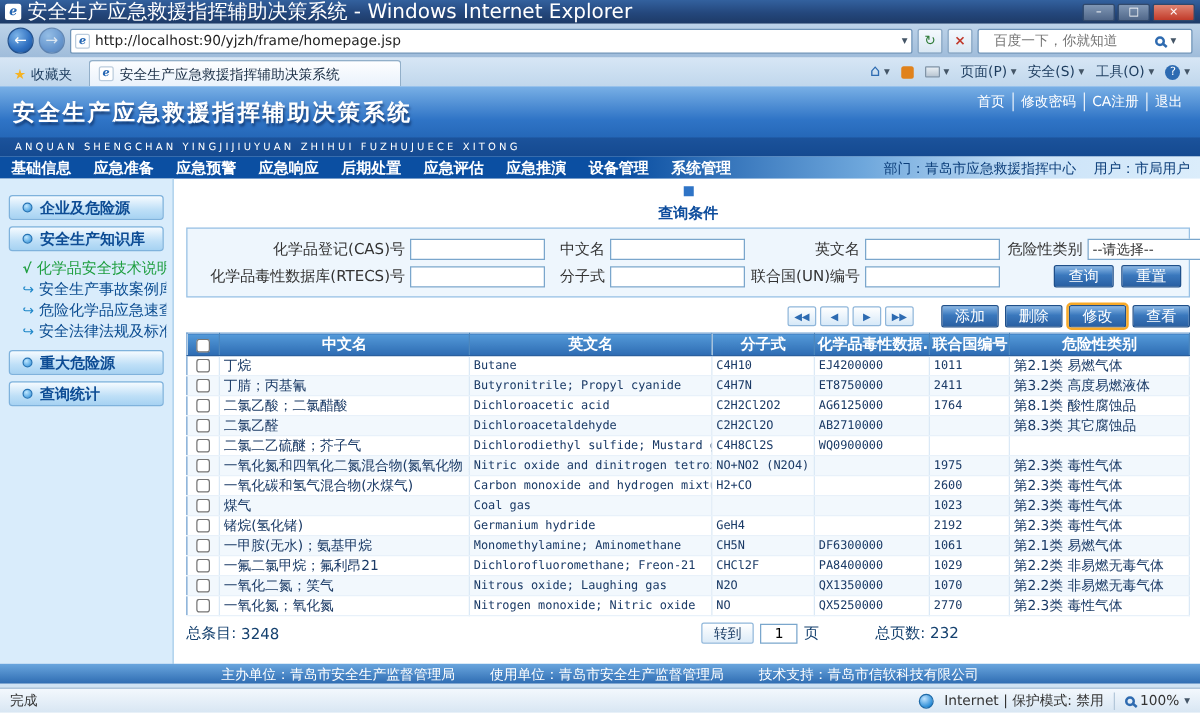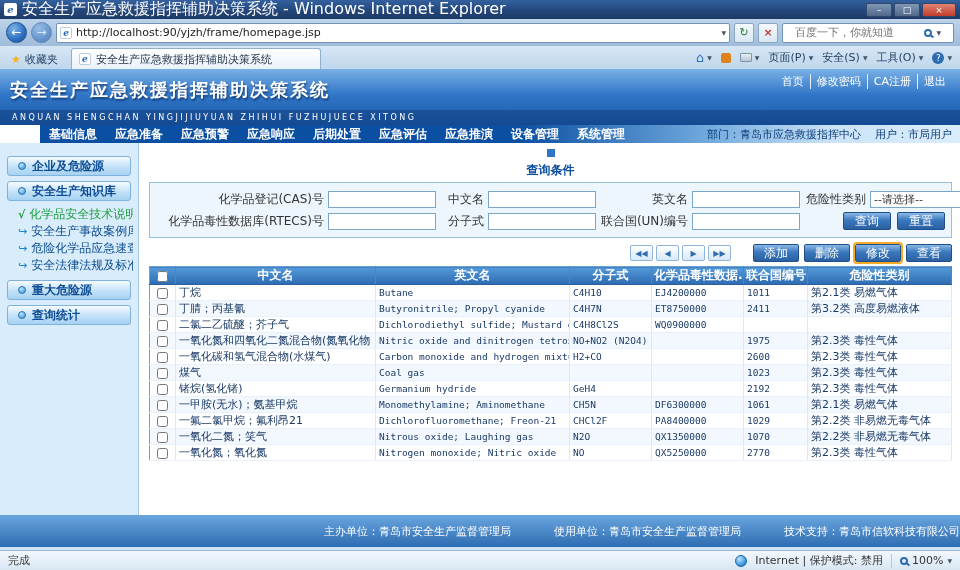--- a/index.html
+++ b/index.html
@@ -49,21 +49,21 @@
   
   .viewport { flex:1; display:flex; flex-direction:column; min-height:0; background:#fff; }
   .appheader { height:56px; background:linear-gradient(#79b0e6 0%,#2f74c6 48%,#1a5aa8 100%); position:relative; color:#fff; flex:0 0 auto; }
   .apptitle { position:absolute; left:10px; top:9px; font-size:18px; font-weight:bold; letter-spacing:2px; text-shadow:1px 2px 2px rgba(0,20,60,.55); }
   .appsub { position:absolute; left:0; bottom:0; width:100%; height:15px; background:rgba(8,40,96,.32); font-size:8px; letter-spacing:2.5px; line-height:15px; padding-left:12px; white-space:nowrap; overflow:hidden; }
   .applinks { position:absolute; top:5px; right:8px; font-size:11px; display:flex; }
   .hlink { padding:0 6px; }
   .hlink + .hlink { border-left:1px solid rgba(255,255,255,.85); }
 
   
-  .navbar { height:18px; display:flex; align-items:center; background:linear-gradient(to right,#0b4fa2 0%,#0b4fa2 52%,#6ea7dc 72%,#cbe3f8 86%,#dbedfb 100%); flex:0 0 auto;margin-left:40px; }
+  .navbar { height:18px; display:flex; align-items:center; background:linear-gradient(to right,#0b4fa2 0%,#0b4fa2 52%,#6ea7dc 72%,#cbe3f8 86%,#dbedfb 100%); flex:0 0 auto; }
   .nav-item { color:#fff; font-weight:bold; padding:0 9px; font-size:12px; white-space:nowrap; }
   .deptuser { margin-left:auto; color:#0a3c78; font-size:11px; padding-right:8px; display:flex; gap:14px; white-space:nowrap; }
 
   
   .pagebody { flex:1; display:flex; min-height:0; background:#fff; }
   .sidebar { width:139px; background:#d9ecfb; border-right:1px solid #a6cbe9; padding:8px 5px; flex:0 0 auto; }
   .side-btn { height:20px; margin:5px 2px; background:linear-gradient(#f6fbff,#bedff7 60%,#a6d2f2); border:1px solid #7fb2dc; border-radius:3px; color:#0d4c94; font-weight:bold; font-size:12px; display:flex; align-items:center; gap:6px; padding-left:10px; white-space:nowrap; overflow:hidden; }
   .side-dot { width:8px; height:8px; border-radius:50%; background:radial-gradient(circle at 35% 30%,#bfe7ff,#2e8fd8); border:1px solid #2573b4; flex:0 0 auto; }
   .side-links { margin:4px 0 6px 13px; }
   .side-link { display:flex; align-items:center; gap:4px; font-size:12px; color:#0b4c90; line-height:17px; white-space:nowrap; overflow:hidden; }
@@ -98,21 +98,21 @@
   .grid td.mono { font-family:"DejaVu Sans Mono","Liberation Mono",monospace; font-size:9.5px; }
   .grid .chk { text-align:center; }
   .grid input[type=checkbox] { width:11px; height:11px; vertical-align:middle; }
 
   .summary { display:flex; align-items:center; margin-top:5px; font-size:12px; color:#14406e; flex:0 0 auto; }
   .goto { margin-left:auto; display:flex; align-items:center; gap:5px; }
   .goto-btn { height:17px; padding:0 9px; font-size:11px; background:linear-gradient(#fff,#dcebf8); border:1px solid #8fb6da; color:#1c3e66; border-radius:2px; }
   .goto-input { width:30px; height:16px; border:1px solid #7aa6cc; font-size:11px; text-align:center; }
   .pages { margin:0 185px 0 45px; white-space:nowrap; }
 
-  .appfooter { height:32px; background:linear-gradient(#6aa6de,#2e6cb2); color:#fff; font-size:11px; display:flex; justify-content:flex-end; align-items:center; gap:43px; flex:0 0 auto; white-space:nowrap; }
+  .appfooter { height:16px; background:linear-gradient(#6aa6de,#2e6cb2); color:#fff; font-size:11px; display:flex; justify-content:center; align-items:center; gap:28px; flex:0 0 auto; white-space:nowrap; }
   .understrip { height:3px; background:#cfe3f4; flex:0 0 auto; }
 
   
   .statusbar { height:20px; background:linear-gradient(#f3f8fd,#d8e6f3); border-top:1px solid #9db8d2; display:flex; align-items:center; font-size:11px; color:#333; padding:0 8px; gap:8px; flex:0 0 auto; }
   .sb-right { margin-left:auto; display:flex; align-items:center; gap:8px; }
   .globe { width:12px; height:12px; border-radius:50%; background:radial-gradient(circle at 35% 30%,#bfe3ff,#2e8fd8 70%,#1565a8); border:1px solid #1e6aa8; flex:0 0 auto; }
   .sb-sep { width:1px; height:14px; background:#b4c8da; }
   .zoomgroup { display:flex; align-items:center; gap:4px; }
 </style>
 </head>
@@ -351,22 +351,40 @@
               <tr>
                 <td class="chk"><input type="checkbox" style=""></td>
                 <td>丁腈；丙基氰</td>
                 <td class="mono">Butyronitrile; Propyl cyanide</td>
                 <td class="mono">C4H7N</td>
                 <td class="mono">ET8750000</td>
                 <td class="mono">2411</td>
                 <td>第3.2类 高度易燃液体</td>
               </tr>
 
-
-
+              <tr>
+                <td class="chk"><input type="checkbox" style=""></td>
+                <td>二氯乙酸；二氯醋酸</td>
+                <td class="mono">Dichloroacetic acid</td>
+                <td class="mono">C2H2Cl2O2</td>
+                <td class="mono">AG6125000</td>
+                <td class="mono">1764</td>
+                <td>第8.1类 酸性腐蚀品</td>
+              </tr>
+
+
+              <tr>
+                <td class="chk"><input type="checkbox" style=""></td>
+                <td>二氯乙醛</td>
+                <td class="mono">Dichloroacetaldehyde</td>
+                <td class="mono">C2H2Cl2O</td>
+                <td class="mono">AB2710000</td>
+                <td class="mono"></td>
+                <td>第8.3类 其它腐蚀品</td>
+              </tr>
 
               <tr>
                 <td class="chk"><input type="checkbox" style=""></td>
                 <td>二氯二乙硫醚；芥子气</td>
                 <td class="mono">Dichlorodiethyl sulfide; Mustard gas</td>
                 <td class="mono">C4H8Cl2S</td>
                 <td class="mono">WQ0900000</td>
                 <td class="mono"></td>
                 <td></td>
               </tr>
@@ -446,20 +464,33 @@
                 <td>一氧化氮；氧化氮</td>
                 <td class="mono">Nitrogen monoxide; Nitric oxide</td>
                 <td class="mono">NO</td>
                 <td class="mono">QX5250000</td>
                 <td class="mono">2770</td>
                 <td>第2.3类 毒性气体</td>
               </tr>
             </tbody>
         </table>
 
+        <div class="summary">
+          <span>总条目:</span>&nbsp;
+          <span>3248</span>
+          <span class="goto">
+            <button class="goto-btn">转到</button>
+            <input class="goto-input" value="1" style="">
+            <span>页</span>
+          </span>
+          <span class="pages">
+            <span>总页数:</span>
+            <span>232</span>
+          </span>
+        </div>
 
       </div>
     </div>
 
     <div class="appfooter">
       <span>主办单位：青岛市安全生产监督管理局</span>
       <span>使用单位：青岛市安全生产监督管理局</span>
       <span>技术支持：青岛市信软科技有限公司</span>
     </div>
     <div class="understrip"></div>

